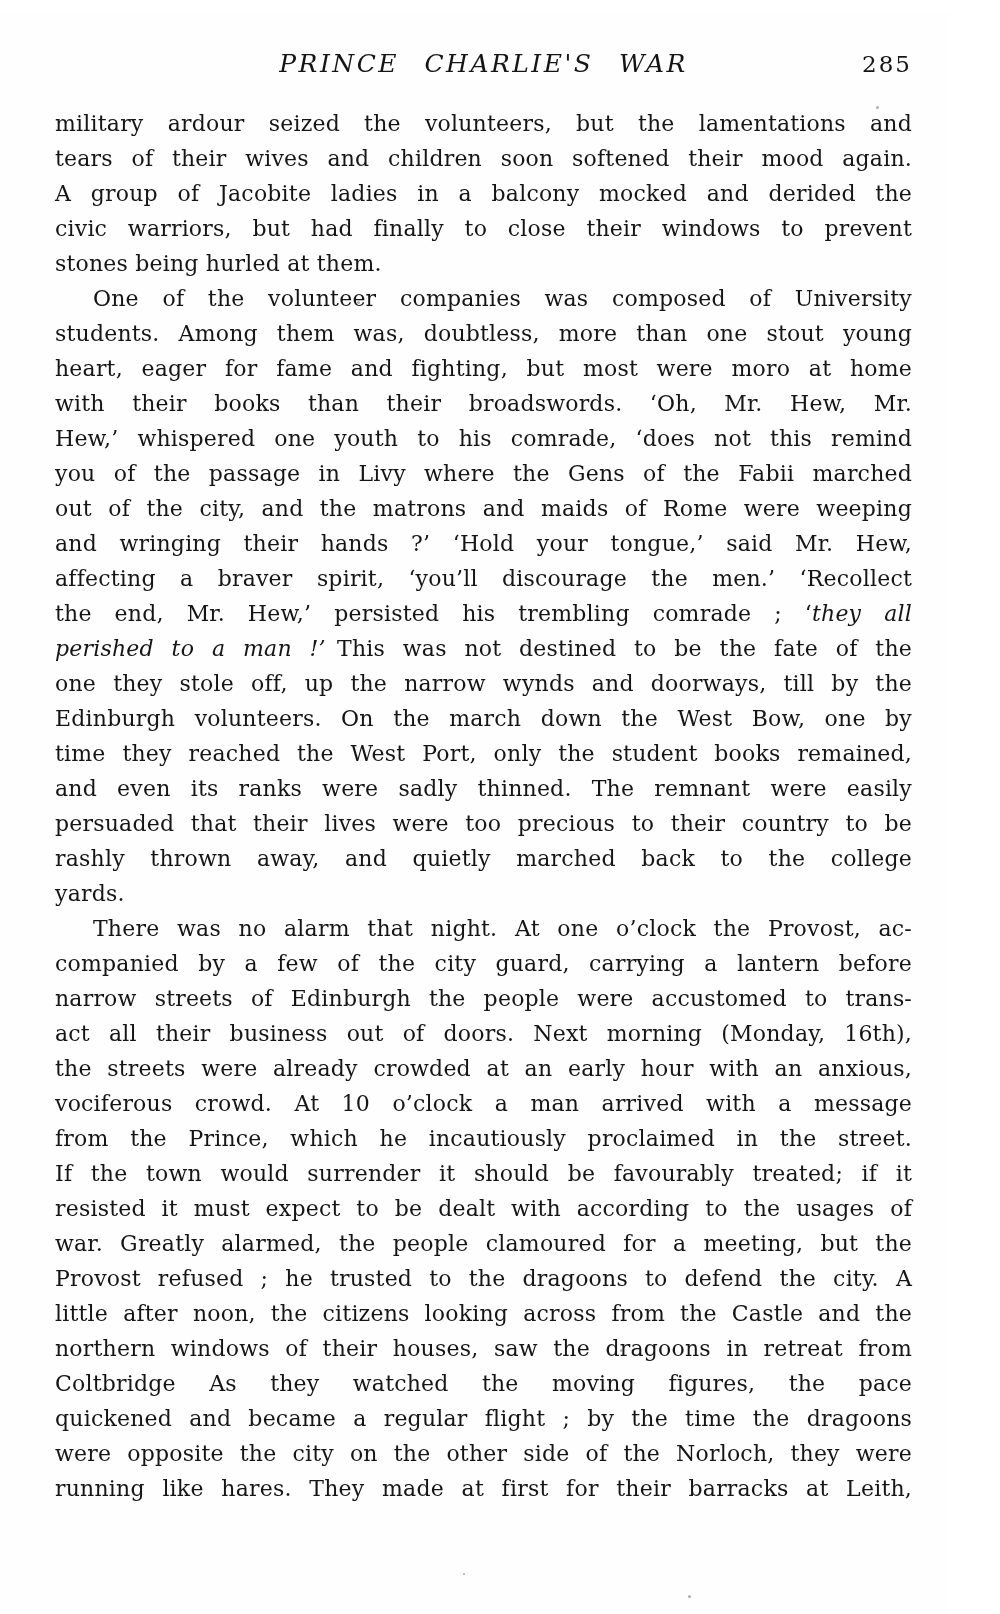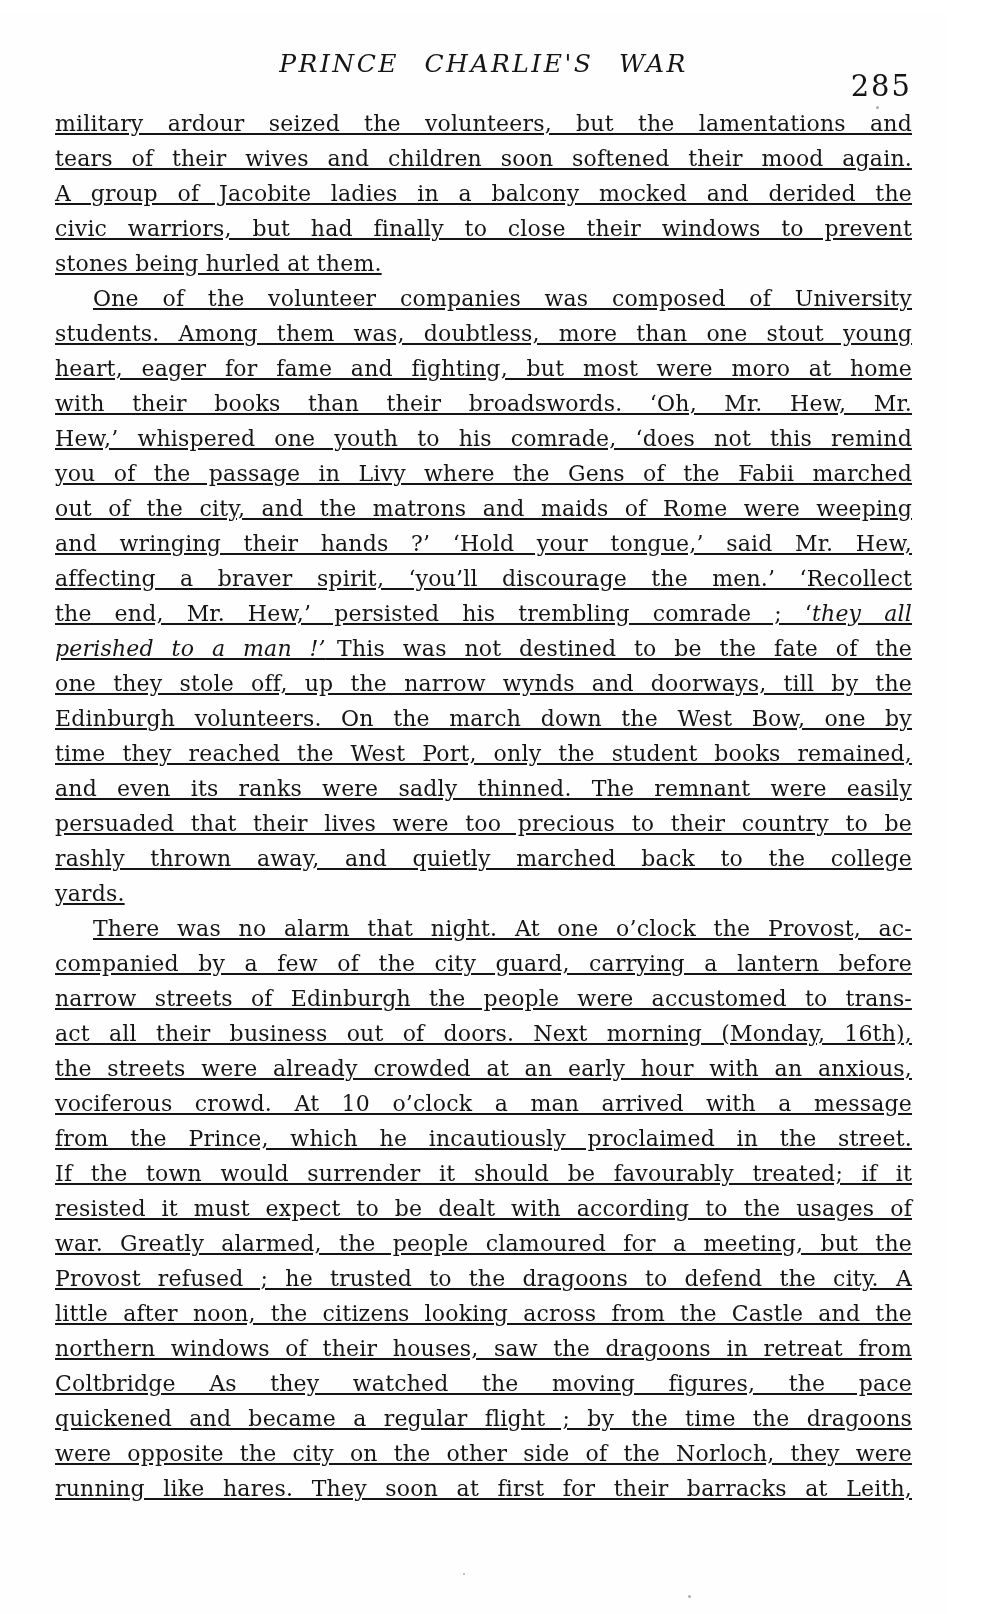--- a/index.html
+++ b/index.html
@@ -31,31 +31,31 @@
     text-align: center;
     font-style: italic;
     font-size: 25px;
     letter-spacing: 2.5px;
     word-spacing: 15px;
     white-space: nowrap;
   }
   .page-number {
     position: absolute;
     right: 0;
-    top: 20px;
-    font-size: 29px;
+    top: 2px;
+    font-size: 23px;
     letter-spacing: 2px;
   }
   .body-text {
     position: absolute;
     top: 93px;
     left: 55px;
     width: 857px;
   }
-  .para { margin: 0; padding: 0; text-decoration: underline; }
+  .para { margin: 0; padding: 0; }
   .line {
     font-size: 22px;
     line-height: 35px;
     height: 35px;
     text-align: justify;
     text-align-last: justify;
     letter-spacing: 0.2px;
     white-space: normal;
     overflow: visible;
   }
@@ -117,21 +117,21 @@
         <div class="line"><span>from the Prince, which he incautiously proclaimed in the street.</span></div>
         <div class="line"><span>If the town would surrender it should be favourably treated; if it</span></div>
         <div class="line"><span>resisted it must expect to be dealt with according to the usages of</span></div>
         <div class="line"><span>war.  Greatly alarmed, the people clamoured for a meeting, but the</span></div>
         <div class="line"><span>Provost refused ; he trusted to the dragoons to defend the city.  A</span></div>
         <div class="line"><span>little after noon, the citizens looking across from the Castle and the</span></div>
         <div class="line"><span>northern windows of their houses, saw the dragoons in retreat from</span></div>
         <div class="line"><span>Coltbridge  As they watched the moving figures, the pace</span></div>
         <div class="line"><span>quickened and became a regular flight ; by the time the dragoons</span></div>
         <div class="line"><span>were opposite the city on the other side of the Norloch, they were</span></div>
-        <div class="line"><span>running like hares.  They soon at first for their barracks at Leith,</span></div>
+        <div class="line"><span>running like hares.  They made at first for their barracks at Leith,</span></div>
       </div>
     </div>
 
   <div class="speck" style="left:357px;top:288px;width:3px;height:3px;"></div>
   <div class="speck" style="left:876px;top:93px;width:3px;height:3px;"></div>
   <div class="speck" style="left:620px;top:1336px;width:3px;height:3px;"></div>
   <div class="speck" style="left:688px;top:1582px;width:3px;height:3px;"></div>
   <div class="speck" style="left:463px;top:1560px;width:2px;height:2px;"></div>
 
 </div>

